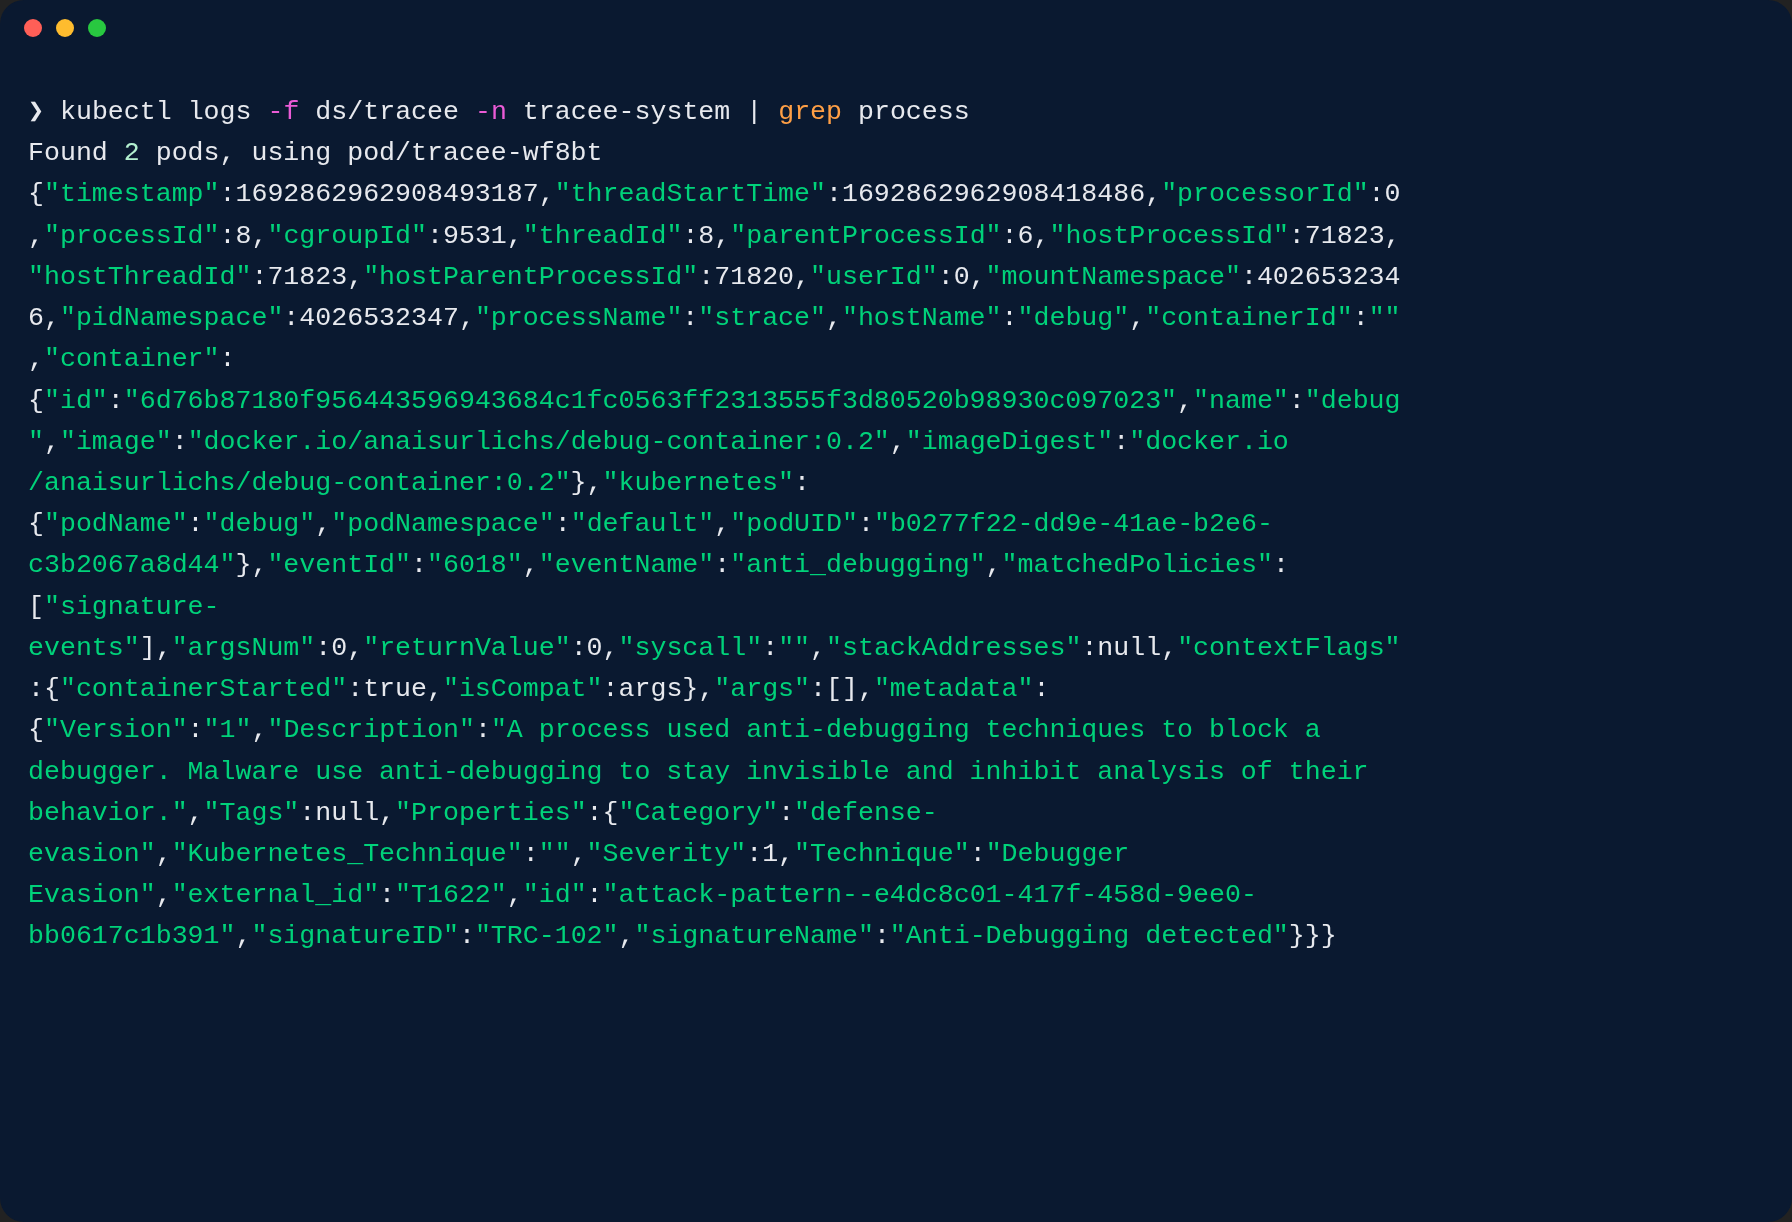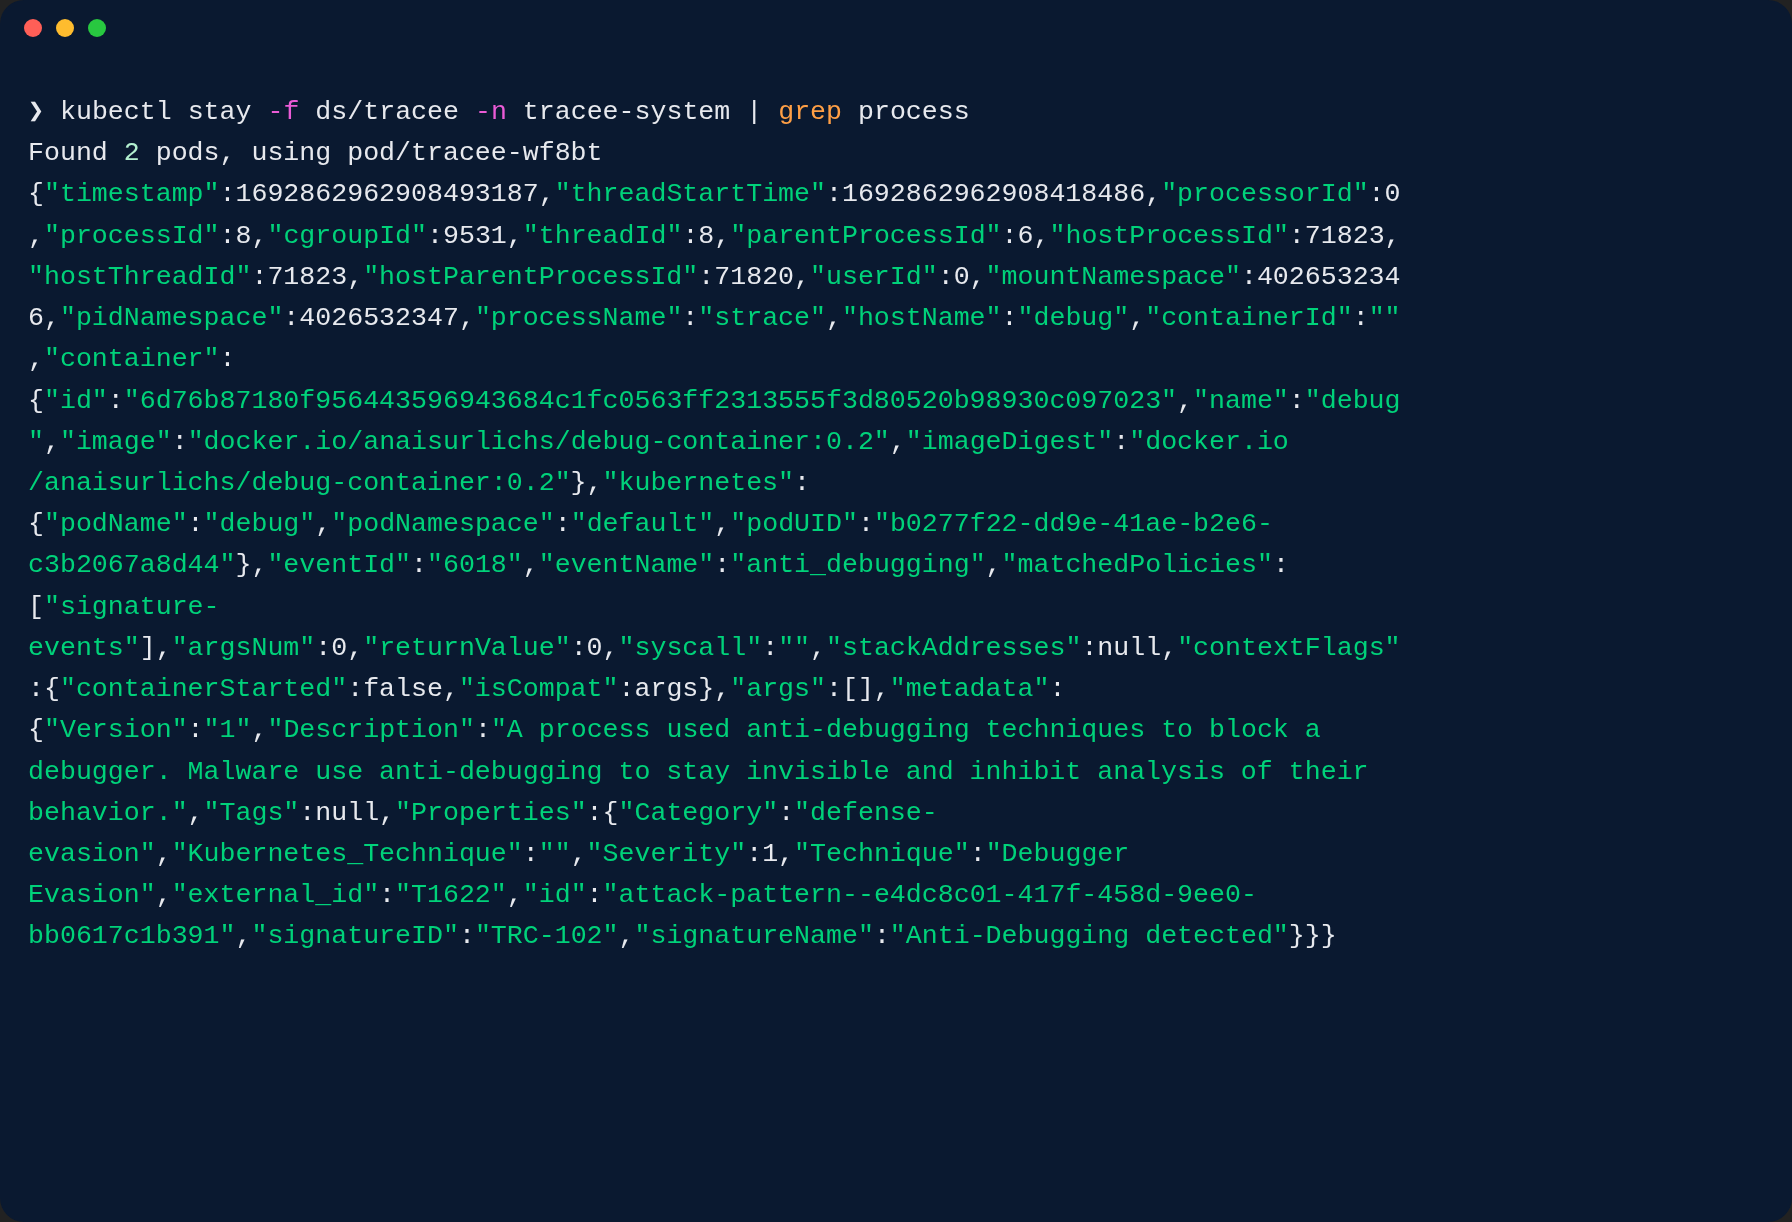--- a/index.html
+++ b/index.html
@@ -42,34 +42,34 @@
 </style>
 </head>
 <body>
 
 <div class="term">
   <div class="titlebar">
     <div class="dot red"></div>
     <div class="dot yellow"></div>
     <div class="dot green"></div>
   </div>
-  <div class="content"><span class="prompt">❯</span><span class="w"> </span><span class="w">kubectl stay </span><span class="p">-f</span><span class="w"> ds/tracee </span><span class="p">-n</span><span class="w"> tracee-system | </span><span class="o">grep</span><span class="w"> process</span>
+  <div class="content"><span class="prompt">❯</span><span class="w"> </span><span class="w">kubectl logs </span><span class="p">-f</span><span class="w"> ds/tracee </span><span class="p">-n</span><span class="w"> tracee-system | </span><span class="o">grep</span><span class="w"> process</span>
 <span class="w">Found </span><span class="hl">2</span><span class="w"> pods, using pod/tracee-wf8bt</span>
 <span id="json-body"><span class="w">{</span><span class="g">"timestamp"</span><span class="w">:1692862962908493187,</span><span class="g">"threadStartTime"</span><span class="w">:1692862962908418486,</span><span class="g">"processorId"</span><span class="w">:0
 ,</span><span class="g">"processId"</span><span class="w">:8,</span><span class="g">"cgroupId"</span><span class="w">:9531,</span><span class="g">"threadId"</span><span class="w">:8,</span><span class="g">"parentProcessId"</span><span class="w">:6,</span><span class="g">"hostProcessId"</span><span class="w">:71823,
 </span><span class="g">"hostThreadId"</span><span class="w">:71823,</span><span class="g">"hostParentProcessId"</span><span class="w">:71820,</span><span class="g">"userId"</span><span class="w">:0,</span><span class="g">"mountNamespace"</span><span class="w">:402653234
 6,</span><span class="g">"pidNamespace"</span><span class="w">:4026532347,</span><span class="g">"processName"</span><span class="w">:</span><span class="g">"strace"</span><span class="w">,</span><span class="g">"hostName"</span><span class="w">:</span><span class="g">"debug"</span><span class="w">,</span><span class="g">"containerId"</span><span class="w">:</span><span class="g">""</span><span class="w">
 ,</span><span class="g">"container"</span><span class="w">:
 {</span><span class="g">"id"</span><span class="w">:</span><span class="g">"6d76b87180f956443596943684c1fc0563ff2313555f3d80520b98930c097023"</span><span class="w">,</span><span class="g">"name"</span><span class="w">:</span><span class="g">"debug
 "</span><span class="w">,</span><span class="g">"image"</span><span class="w">:</span><span class="g">"docker.io/anaisurlichs/debug-container:0.2"</span><span class="w">,</span><span class="g">"imageDigest"</span><span class="w">:</span><span class="g">"docker.io
 /anaisurlichs/debug-container:0.2"</span><span class="w">},</span><span class="g">"kubernetes"</span><span class="w">:
 {</span><span class="g">"podName"</span><span class="w">:</span><span class="g">"debug"</span><span class="w">,</span><span class="g">"podNamespace"</span><span class="w">:</span><span class="g">"default"</span><span class="w">,</span><span class="g">"podUID"</span><span class="w">:</span><span class="g">"b0277f22-dd9e-41ae-b2e6-
 c3b2067a8d44"</span><span class="w">},</span><span class="g">"eventId"</span><span class="w">:</span><span class="g">"6018"</span><span class="w">,</span><span class="g">"eventName"</span><span class="w">:</span><span class="g">"anti_debugging"</span><span class="w">,</span><span class="g">"matchedPolicies"</span><span class="w">:
 [</span><span class="g">"signature-
 events"</span><span class="w">],</span><span class="g">"argsNum"</span><span class="w">:0,</span><span class="g">"returnValue"</span><span class="w">:0,</span><span class="g">"syscall"</span><span class="w">:</span><span class="g">""</span><span class="w">,</span><span class="g">"stackAddresses"</span><span class="w">:null,</span><span class="g">"contextFlags"</span><span class="w">
-:{</span><span class="g">"containerStarted"</span><span class="w">:false,</span><span class="g">"isCompat"</span><span class="w">:args},</span><span class="g">"args"</span><span class="w">:[],</span><span class="g">"metadata"</span><span class="w">:
+:{</span><span class="g">"containerStarted"</span><span class="w">:true,</span><span class="g">"isCompat"</span><span class="w">:args},</span><span class="g">"args"</span><span class="w">:[],</span><span class="g">"metadata"</span><span class="w">:
 {</span><span class="g">"Version"</span><span class="w">:</span><span class="g">"1"</span><span class="w">,</span><span class="g">"Description"</span><span class="w">:</span><span class="g">"A process used anti-debugging techniques to block a 
 debugger. Malware use anti-debugging to stay invisible and inhibit analysis of their 
 behavior."</span><span class="w">,</span><span class="g">"Tags"</span><span class="w">:null,</span><span class="g">"Properties"</span><span class="w">:{</span><span class="g">"Category"</span><span class="w">:</span><span class="g">"defense-
 evasion"</span><span class="w">,</span><span class="g">"Kubernetes_Technique"</span><span class="w">:</span><span class="g">""</span><span class="w">,</span><span class="g">"Severity"</span><span class="w">:1,</span><span class="g">"Technique"</span><span class="w">:</span><span class="g">"Debugger 
 Evasion"</span><span class="w">,</span><span class="g">"external_id"</span><span class="w">:</span><span class="g">"T1622"</span><span class="w">,</span><span class="g">"id"</span><span class="w">:</span><span class="g">"attack-pattern--e4dc8c01-417f-458d-9ee0-
 bb0617c1b391"</span><span class="w">,</span><span class="g">"signatureID"</span><span class="w">:</span><span class="g">"TRC-102"</span><span class="w">,</span><span class="g">"signatureName"</span><span class="w">:</span><span class="g">"Anti-Debugging detected"</span><span class="w">}}}</span></span></div>
 </div>
 
 </body></html>

